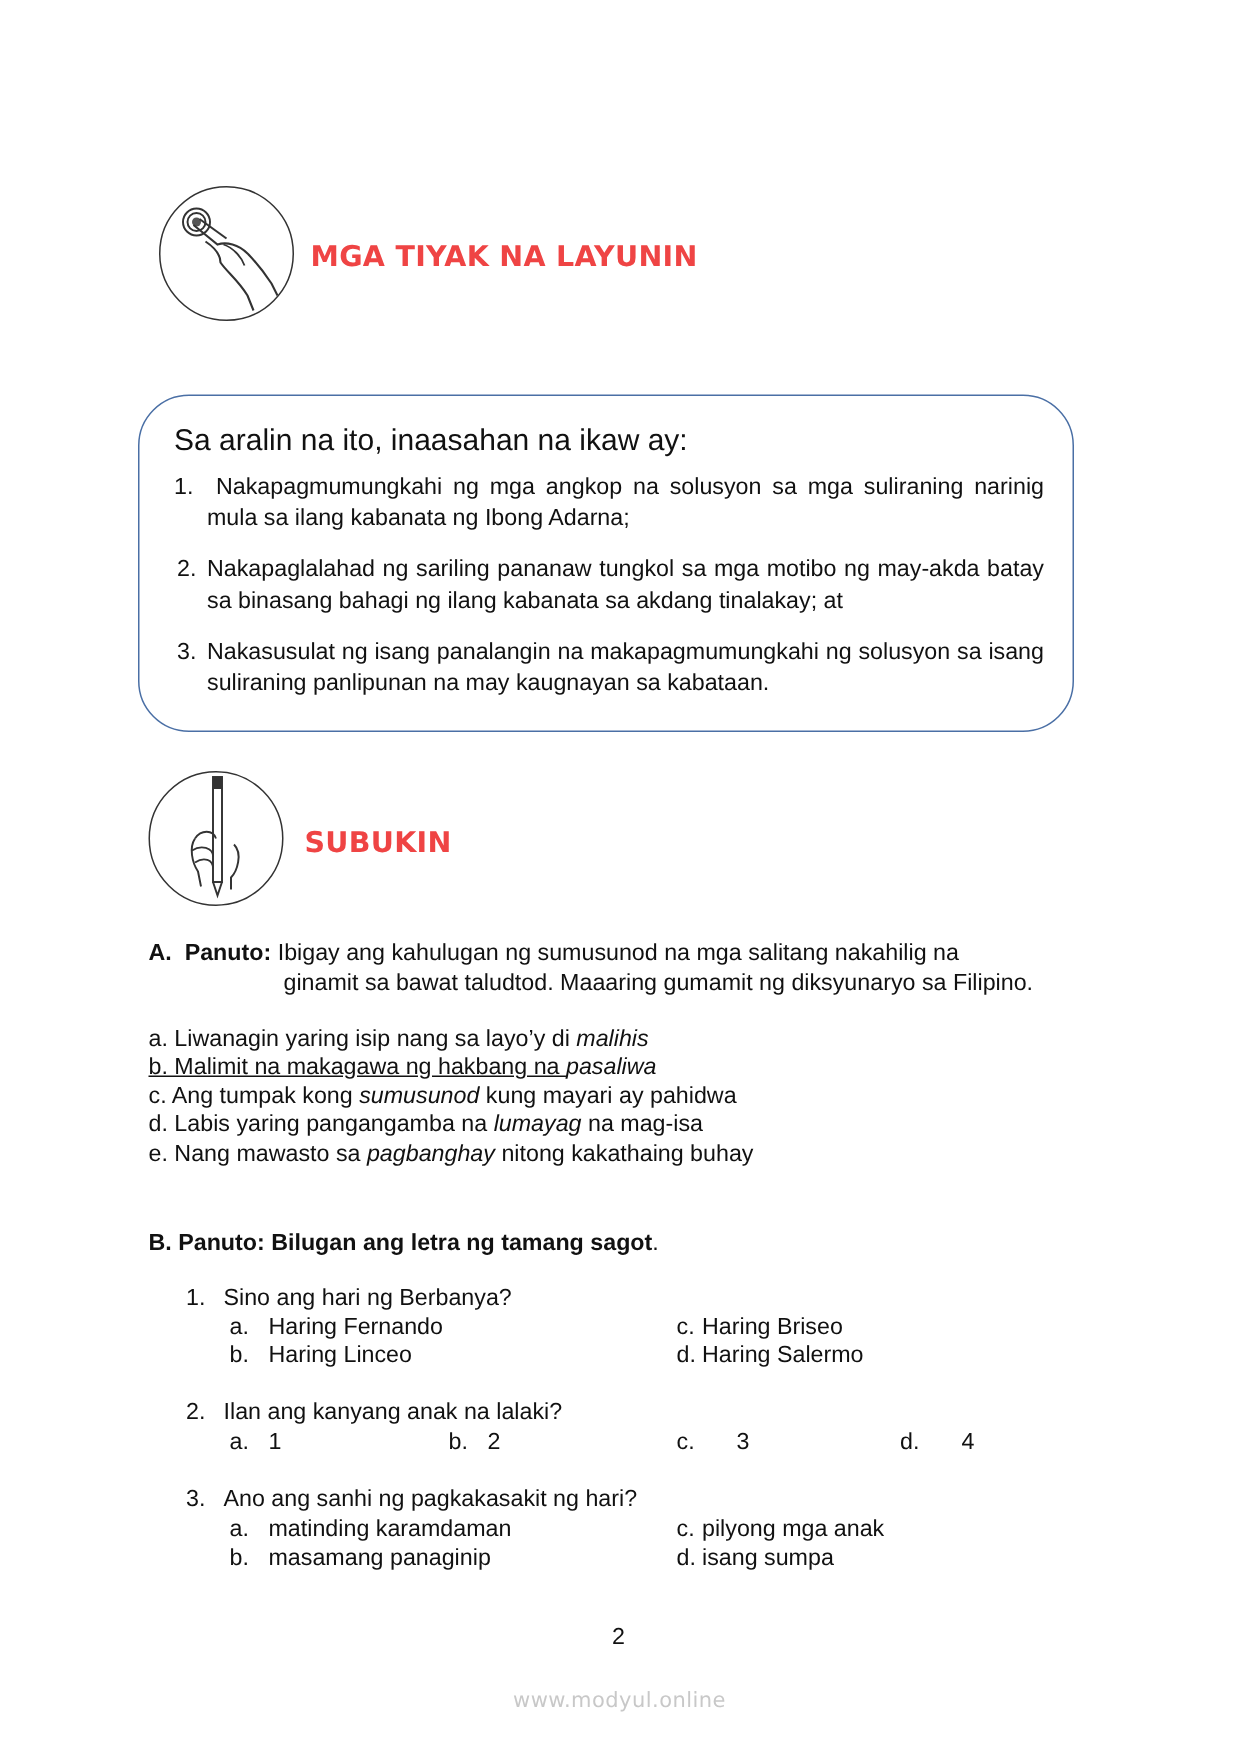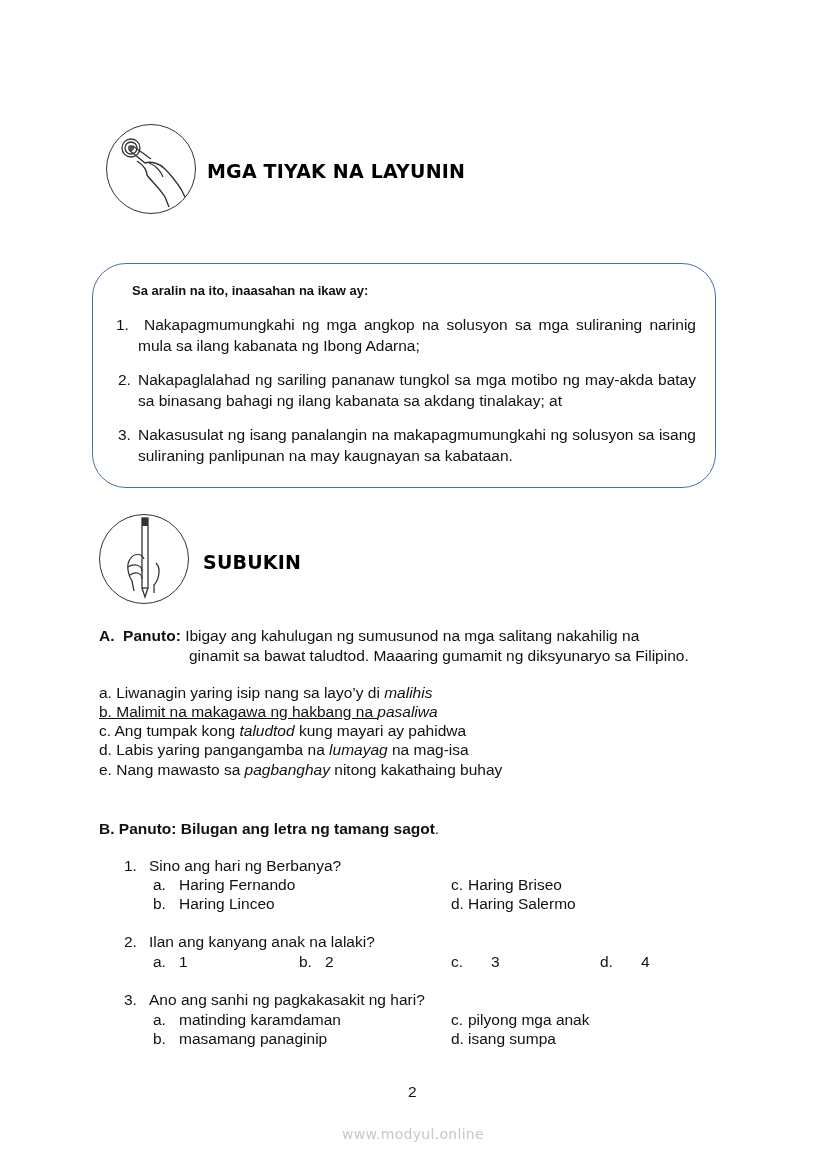--- a/index.html
+++ b/index.html
@@ -7,27 +7,27 @@
     width: 826px; height: 1169px; position: relative; overflow: hidden;
     font-family: "Liberation Sans", sans-serif; color: #111;
   }
   .abs { position: absolute; }
   .icon-circle {
     position: absolute; border: 1.5px solid #333; border-radius: 50%;
     background: #fff;
   }
   .section-title {
     position: absolute; font-family: "DejaVu Sans", sans-serif; font-weight: bold;
-    font-size: 19px; letter-spacing: 0.2px; color: #000000;
+    font-size: 19px; letter-spacing: 0.2px; color: #ef4444;
   }
   .obj-box {
     position: absolute; left: 92px; top: 263px; width: 624px; height: 225px;
     border: 1.5px solid #4a6fa5; border-radius: 34px; box-sizing: border-box;
   }
-  .obj-intro { position: absolute; left: 132px; top: 283px; font-size: 13px; font-weight: bold; }
+  .obj-intro { position: absolute; left: 116px; top: 283px; font-size: 20px; }
   .obj-item { position: absolute; left: 116px; width: 580px; font-size: 15.5px; line-height: 21px; }
   .obj-item .num { display: inline-block; width: 22px; }
   .obj-item .txt { display: block; margin-left: 22px; text-align: justify; text-align-last: left; }
   .line { position: absolute; font-size: 15.5px; white-space: nowrap; }
   .bold { font-weight: bold; }
   .watermark { position: absolute; left: 0; width: 826px; top: 1126px; text-align: center;
     font-family: "DejaVu Sans", sans-serif; font-size: 14px; color: #c8c8c8; letter-spacing: 0.3px; }
 </style>
 </head>
 <body>
@@ -78,21 +78,21 @@
 </div>
 <div class="line" style="left:189px; top:647px;">ginamit sa bawat taludtod. Maaaring gumamit ng diksyunaryo sa Filipino.</div>
 
 <div class="line" style="left:99px; top:684px;">
   <span style="white-space:pre;">a. Liwanagin yaring isip nang sa layo’y di </span><i>malihis</i><span style="white-space:pre;"></span>
 </div>
 <div class="line" style="left:99px; top:703px;">
   <span style="white-space:pre;text-decoration:underline;">b. Malimit na makagawa ng hakbang na </span><i>pasaliwa</i><span style="white-space:pre;"></span>
 </div>
 <div class="line" style="left:99px; top:722px;">
-  <span style="white-space:pre;">c. Ang tumpak kong </span><i>taludtod</i><span style="white-space:pre;"> kung mayari ay pahidwa</span>
+  <span style="white-space:pre;">c. Ang tumpak kong </span><i>sumusunod</i><span style="white-space:pre;"> kung mayari ay pahidwa</span>
 </div>
 <div class="line" style="left:99px; top:741px;">
   <span style="white-space:pre;text-align:right;">d. Labis yaring pangangamba na </span><i>lumayag</i><span style="white-space:pre;"> na mag-isa</span>
 </div>
 <div class="line" style="left:99px; top:761px;">
   <span style="white-space:pre;">e. Nang mawasto sa </span><i>pagbanghay</i><span style="white-space:pre;"> nitong kakathaing buhay</span>
 </div>
 
 <div class="line" style="left:99px; top:820px;">
   <span class="bold">B. Panuto: Bilugan ang letra ng tamang sagot</span><span>.</span>

